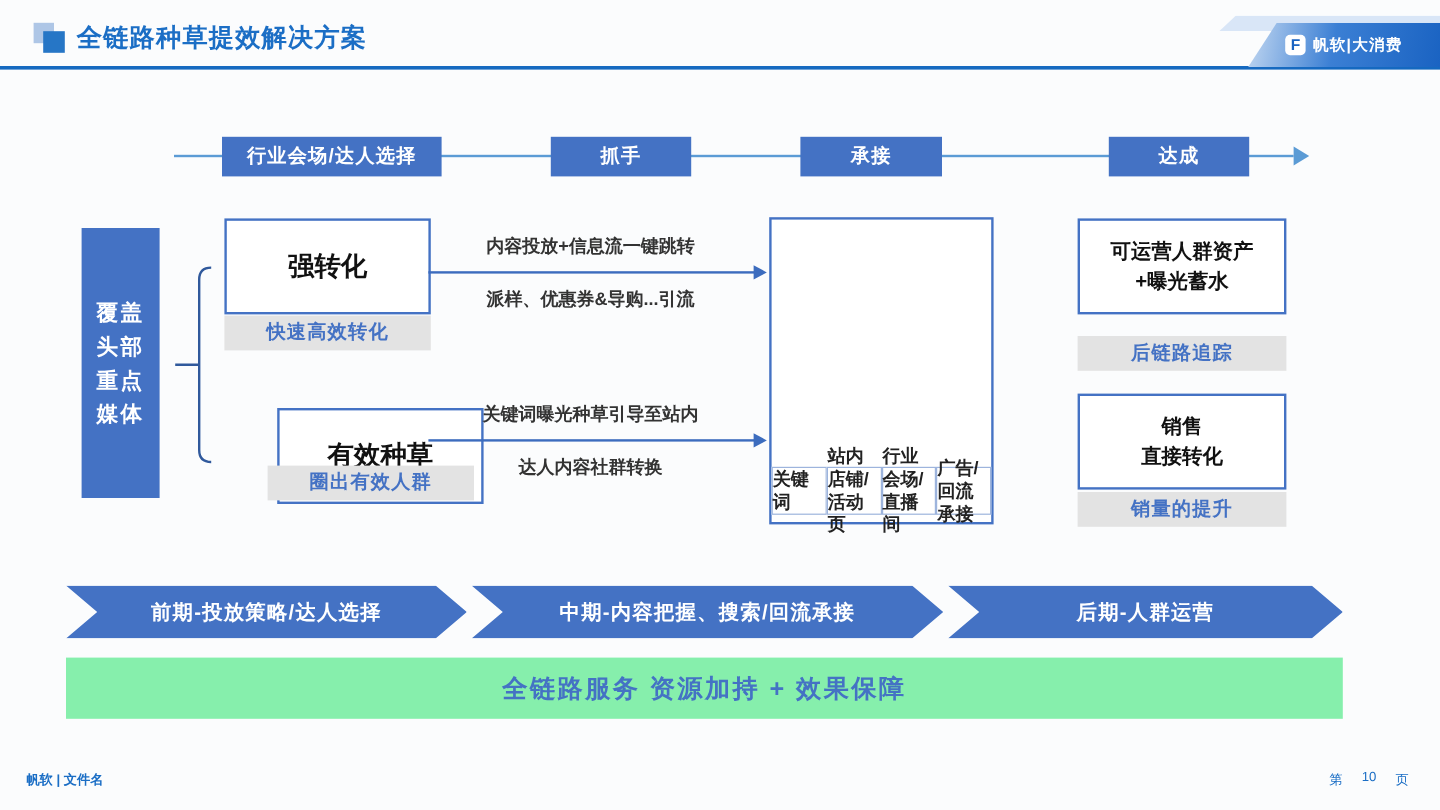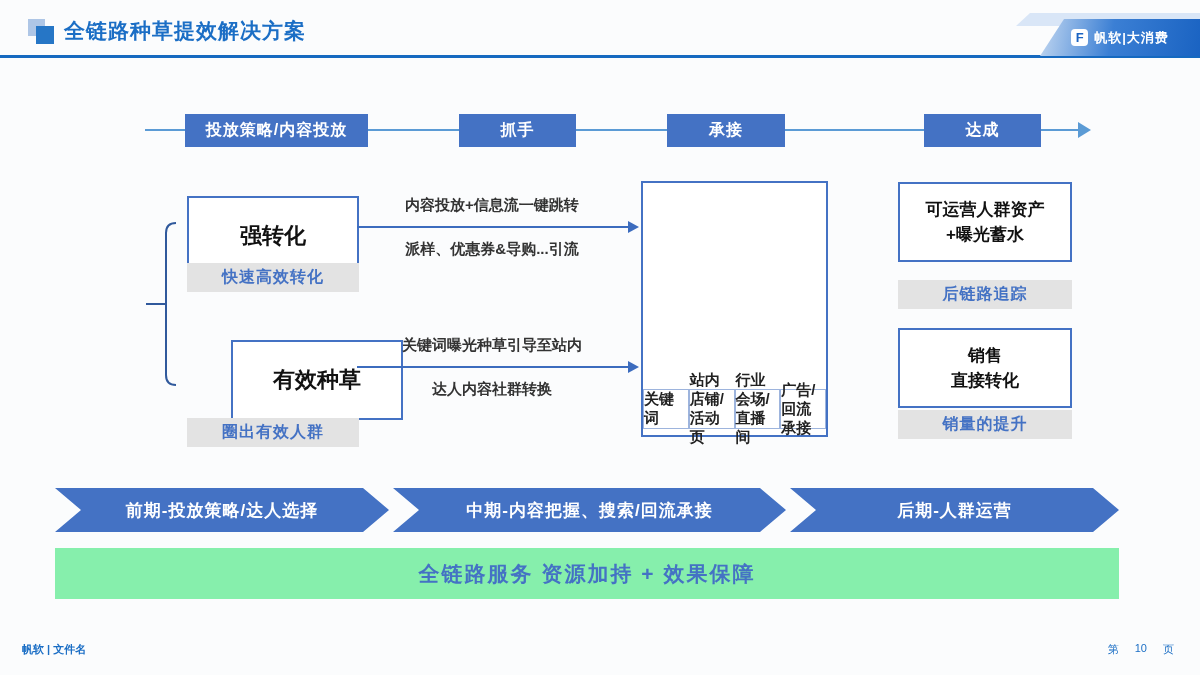--- a/index.html
+++ b/index.html
@@ -28,25 +28,25 @@
   .stage-4{left:924px;width:117px;}
 
   
   .coverage-box{left:68px;top:190px;width:65px;height:225px;background:#4472c4;color:#fff;font-size:18px;font-weight:bold;flex-direction:column;line-height:28px;letter-spacing:2px;}
   .brace{left:134px;top:213px;}
 
   
   .wbox{background:#fff;border:2px solid #4472c4;color:#111;font-weight:bold;text-align:center;}
   .tag{background:#e3e3e3;color:#4472c4;font-weight:bold;font-size:16px;letter-spacing:1px;}
   .strat-box{left:187px;width:168px;height:76px;font-size:22px;}
-  .strat-1{top:196px;}
+  .strat-1{top:182px;}
   .strat-2{top:340px;margin-left:44px;}
   .strat-tag{left:187px;width:172px;height:29px;}
   .strat-tag-1{top:263px;}
-  .strat-tag-2{top:418px;}
+  .strat-tag-2{top:388px;margin-left:36px;}
 
   
   .flow-line{left:357px;width:272px;height:2px;background:#3c6cbe;}
   .flow-head{width:0;height:0;border-left:11px solid #3c6cbe;border-top:6px solid transparent;border-bottom:6px solid transparent;}
   .flow-text{left:358px;width:268px;text-align:center;font-size:15px;font-weight:bold;color:#333;}
 
   
   .carrier-box{left:641px;top:181px;width:187px;height:256px;background:#fff;border:2px solid #4472c4;box-sizing:border-box;display:flex;flex-direction:row;justify-content:space-evenly;align-items:flex-end;padding:6px 0;}
   .carrier-item{width:162px;height:38px;border:1.5px solid #9db4dd;background:#fff;font-size:15px;font-weight:bold;color:#222;display:flex;align-items:center;justify-content:center;}
 
@@ -81,25 +81,31 @@
   <div class="abs page-title">全链路种草提效解决方案</div>
   <div class="abs header-rule"></div>
   <div class="abs brand-stripe"></div>
   <div class="abs brand-banner fc">
     <span class="brand-logo">F</span>
     <span class="brand-text">帆软|大消费</span>
   </div>
 
   <div class="abs stage-line"></div>
   <div class="abs stage-arrowhead"></div>
-  <div class="abs fc stage-box stage-1">投放策略/内容投放</div>
+  <div class="abs fc stage-box stage-1">行业会场/达人选择</div>
   <div class="abs fc stage-box stage-2">抓手</div>
   <div class="abs fc stage-box stage-3">承接</div>
   <div class="abs fc stage-box stage-4">达成</div>
 
+  <div class="abs fc coverage-box">
+    <div>覆盖</div>
+    <div>头部</div>
+    <div>重点</div>
+    <div>媒体</div>
+  </div>
 
   <svg class="abs brace" width="50" height="182">
     <path d="M12,91 H32" stroke="#30599c" stroke-width="2" fill="none"></path>
     <path d="M42,10 Q32,10 32,20 V162 Q32,172 42,172" stroke="#30599c" stroke-width="2" fill="none"></path>
   </svg>
 
   <div class="abs fc wbox strat-box strat-1">强转化</div>
   <div class="abs fc tag strat-tag strat-tag-1">快速高效转化</div>
   <div class="abs fc wbox strat-box strat-2">有效种草</div>
   <div class="abs fc tag strat-tag strat-tag-2">圈出有效人群</div>

